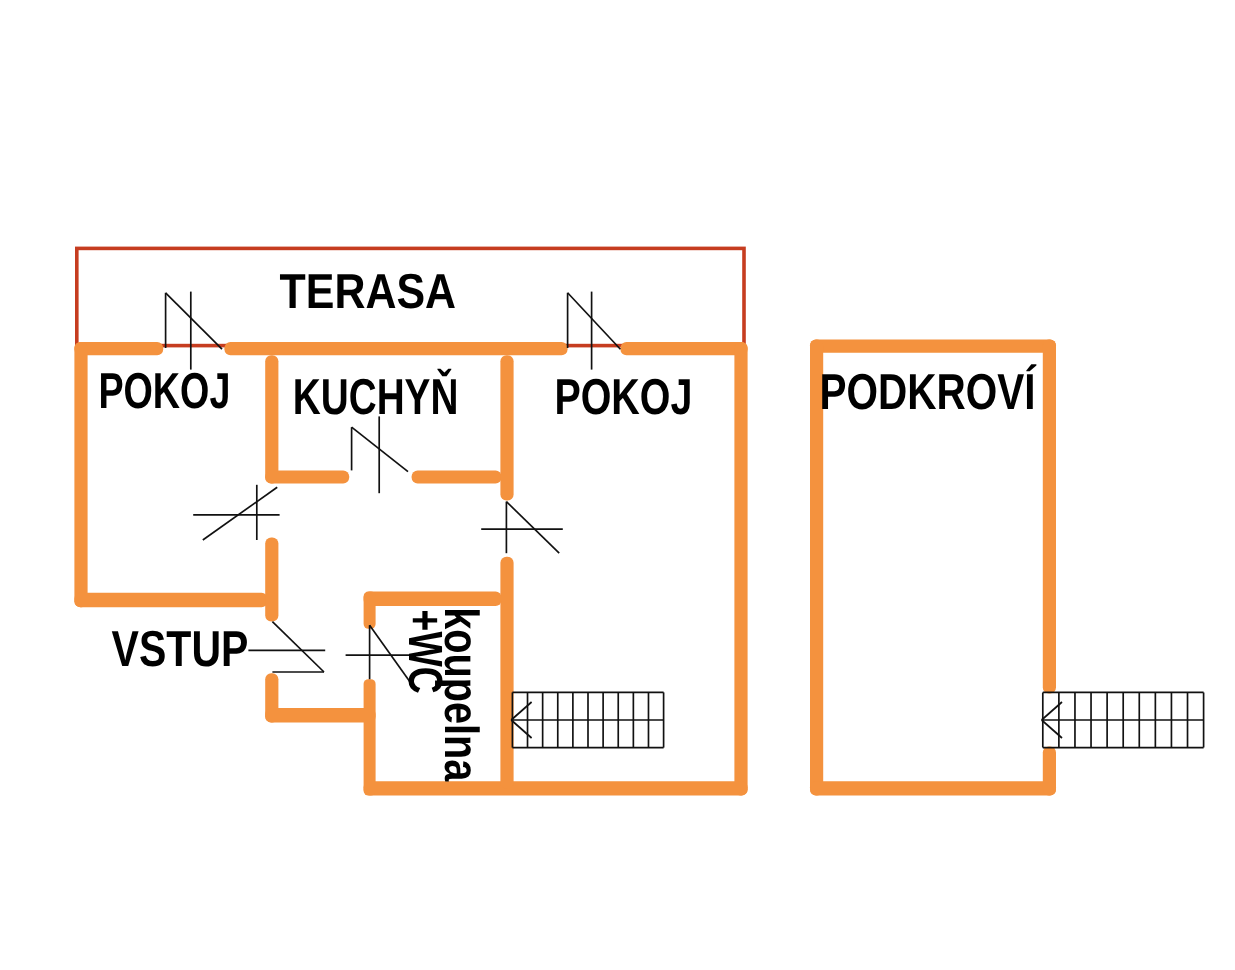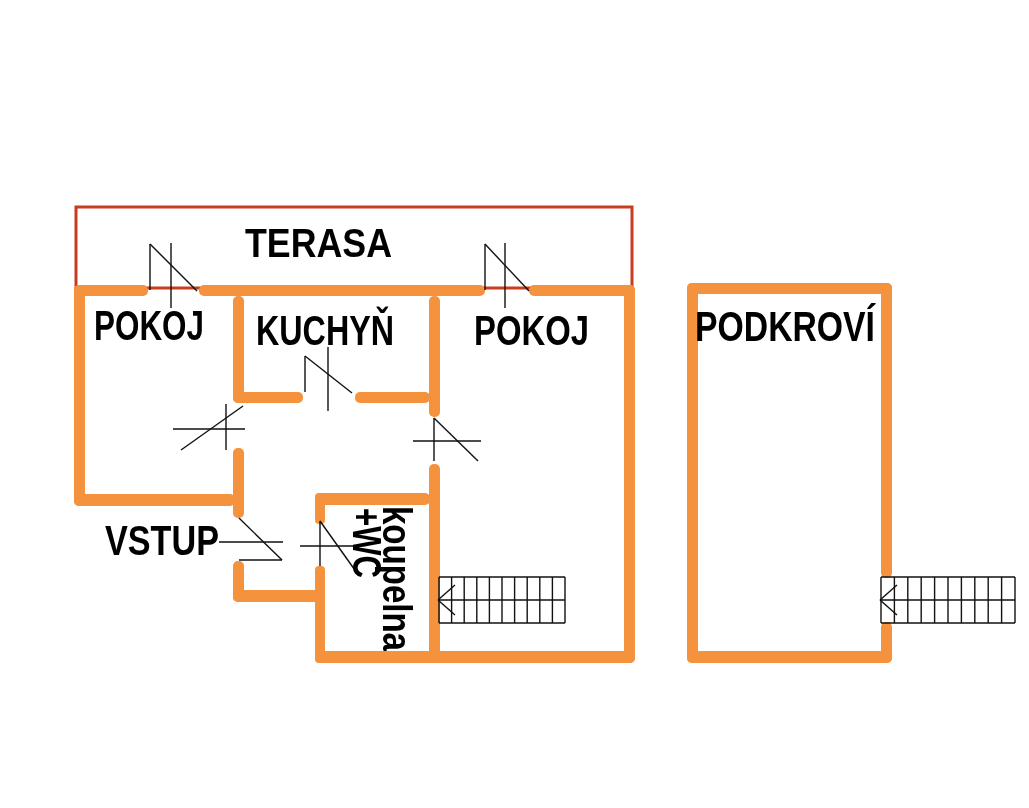--- a/index.html
+++ b/index.html
@@ -1,17 +1,17 @@
 <!DOCTYPE html>
 <html style="--wall: #F4923E; --terrace: #C63D20; --line: #111111;"><head>
 <meta charset="utf-8">
 <style>
   html,body{margin:0;padding:0;background:#ffffff;}
   body{width:1029px;height:808px;position:relative;font-family:"Liberation Sans",sans-serif;}
-  .stage{position:absolute;inset:0;padding-left:12px;}
+  .stage{position:absolute;inset:0;}
   svg{display:block;}
   .wall{fill:var(--wall,#F4923E);}
   .terrace-rect{fill:none;stroke:var(--terrace,#C63D20);stroke-width:3px;}
   .sym line{stroke:var(--line,#111111);stroke-width:1.4px;fill:none;}
   .lbl{font-family:"Liberation Sans",sans-serif;font-weight:bold;fill:#000;}
   .lbl-big{font-size:42px;}
   .lbl-terrace{font-size:41px;}
   .lbl-rot{font-size:40px;}
 </style>
 </head>

